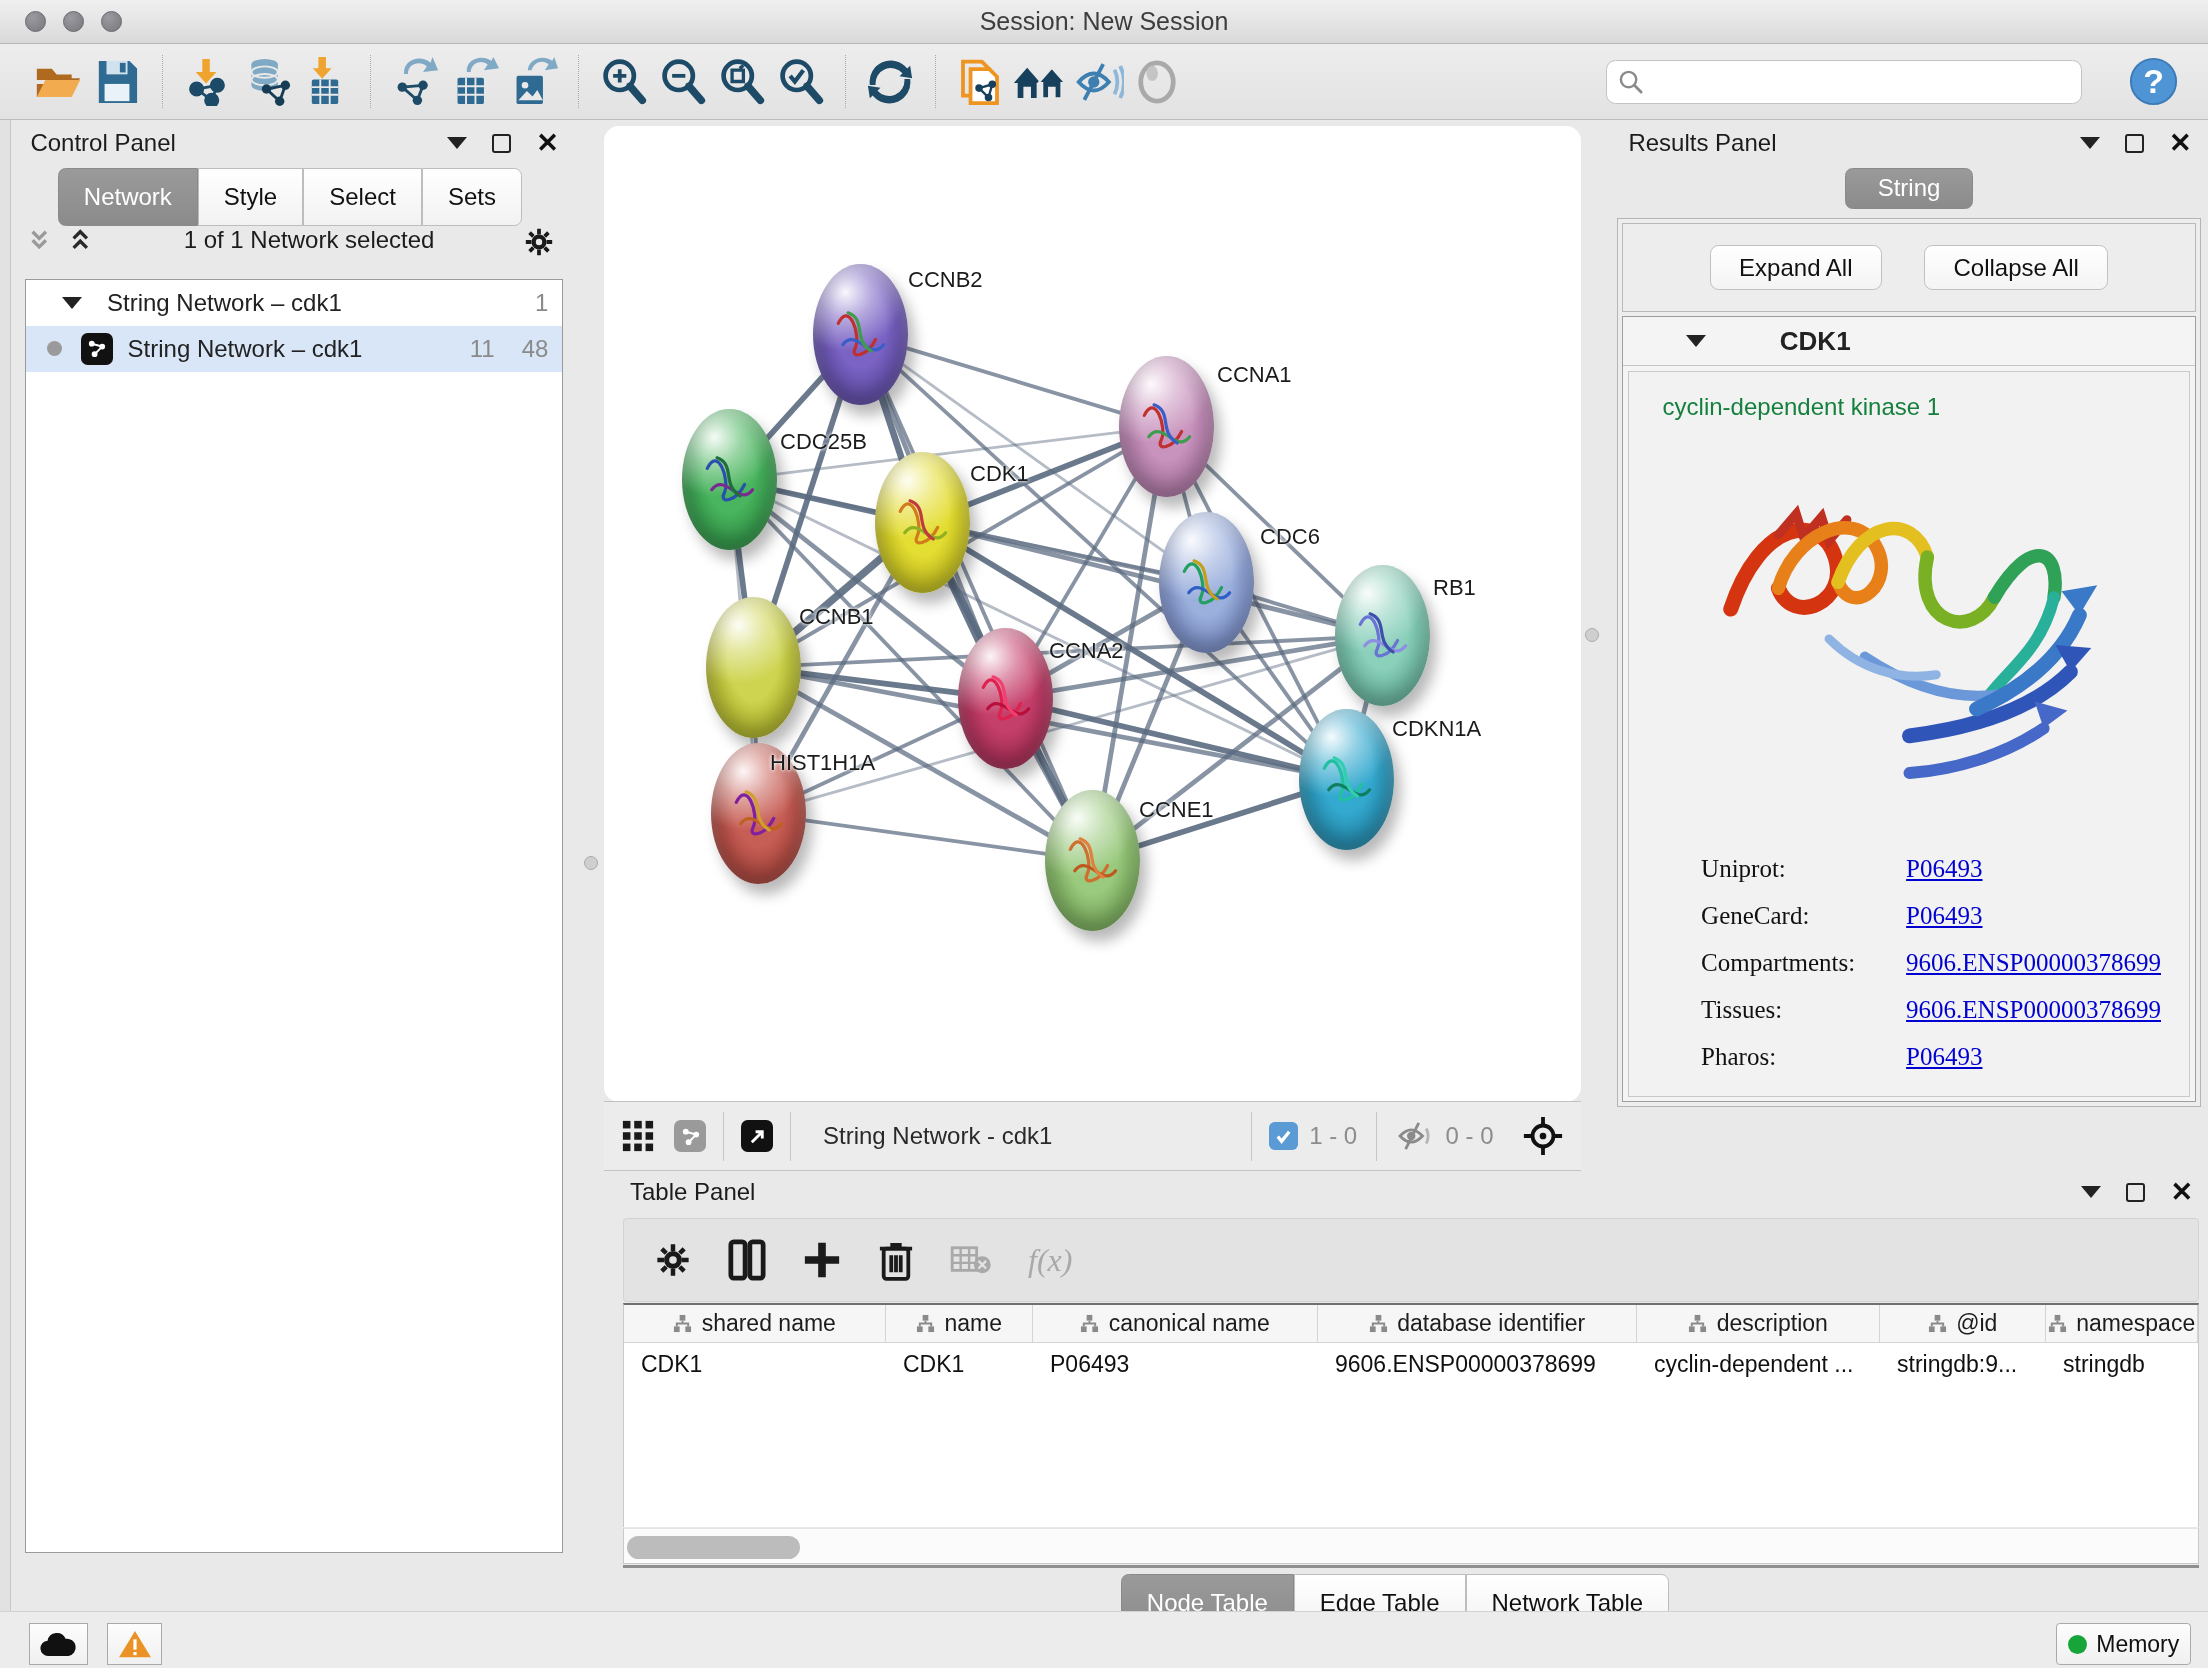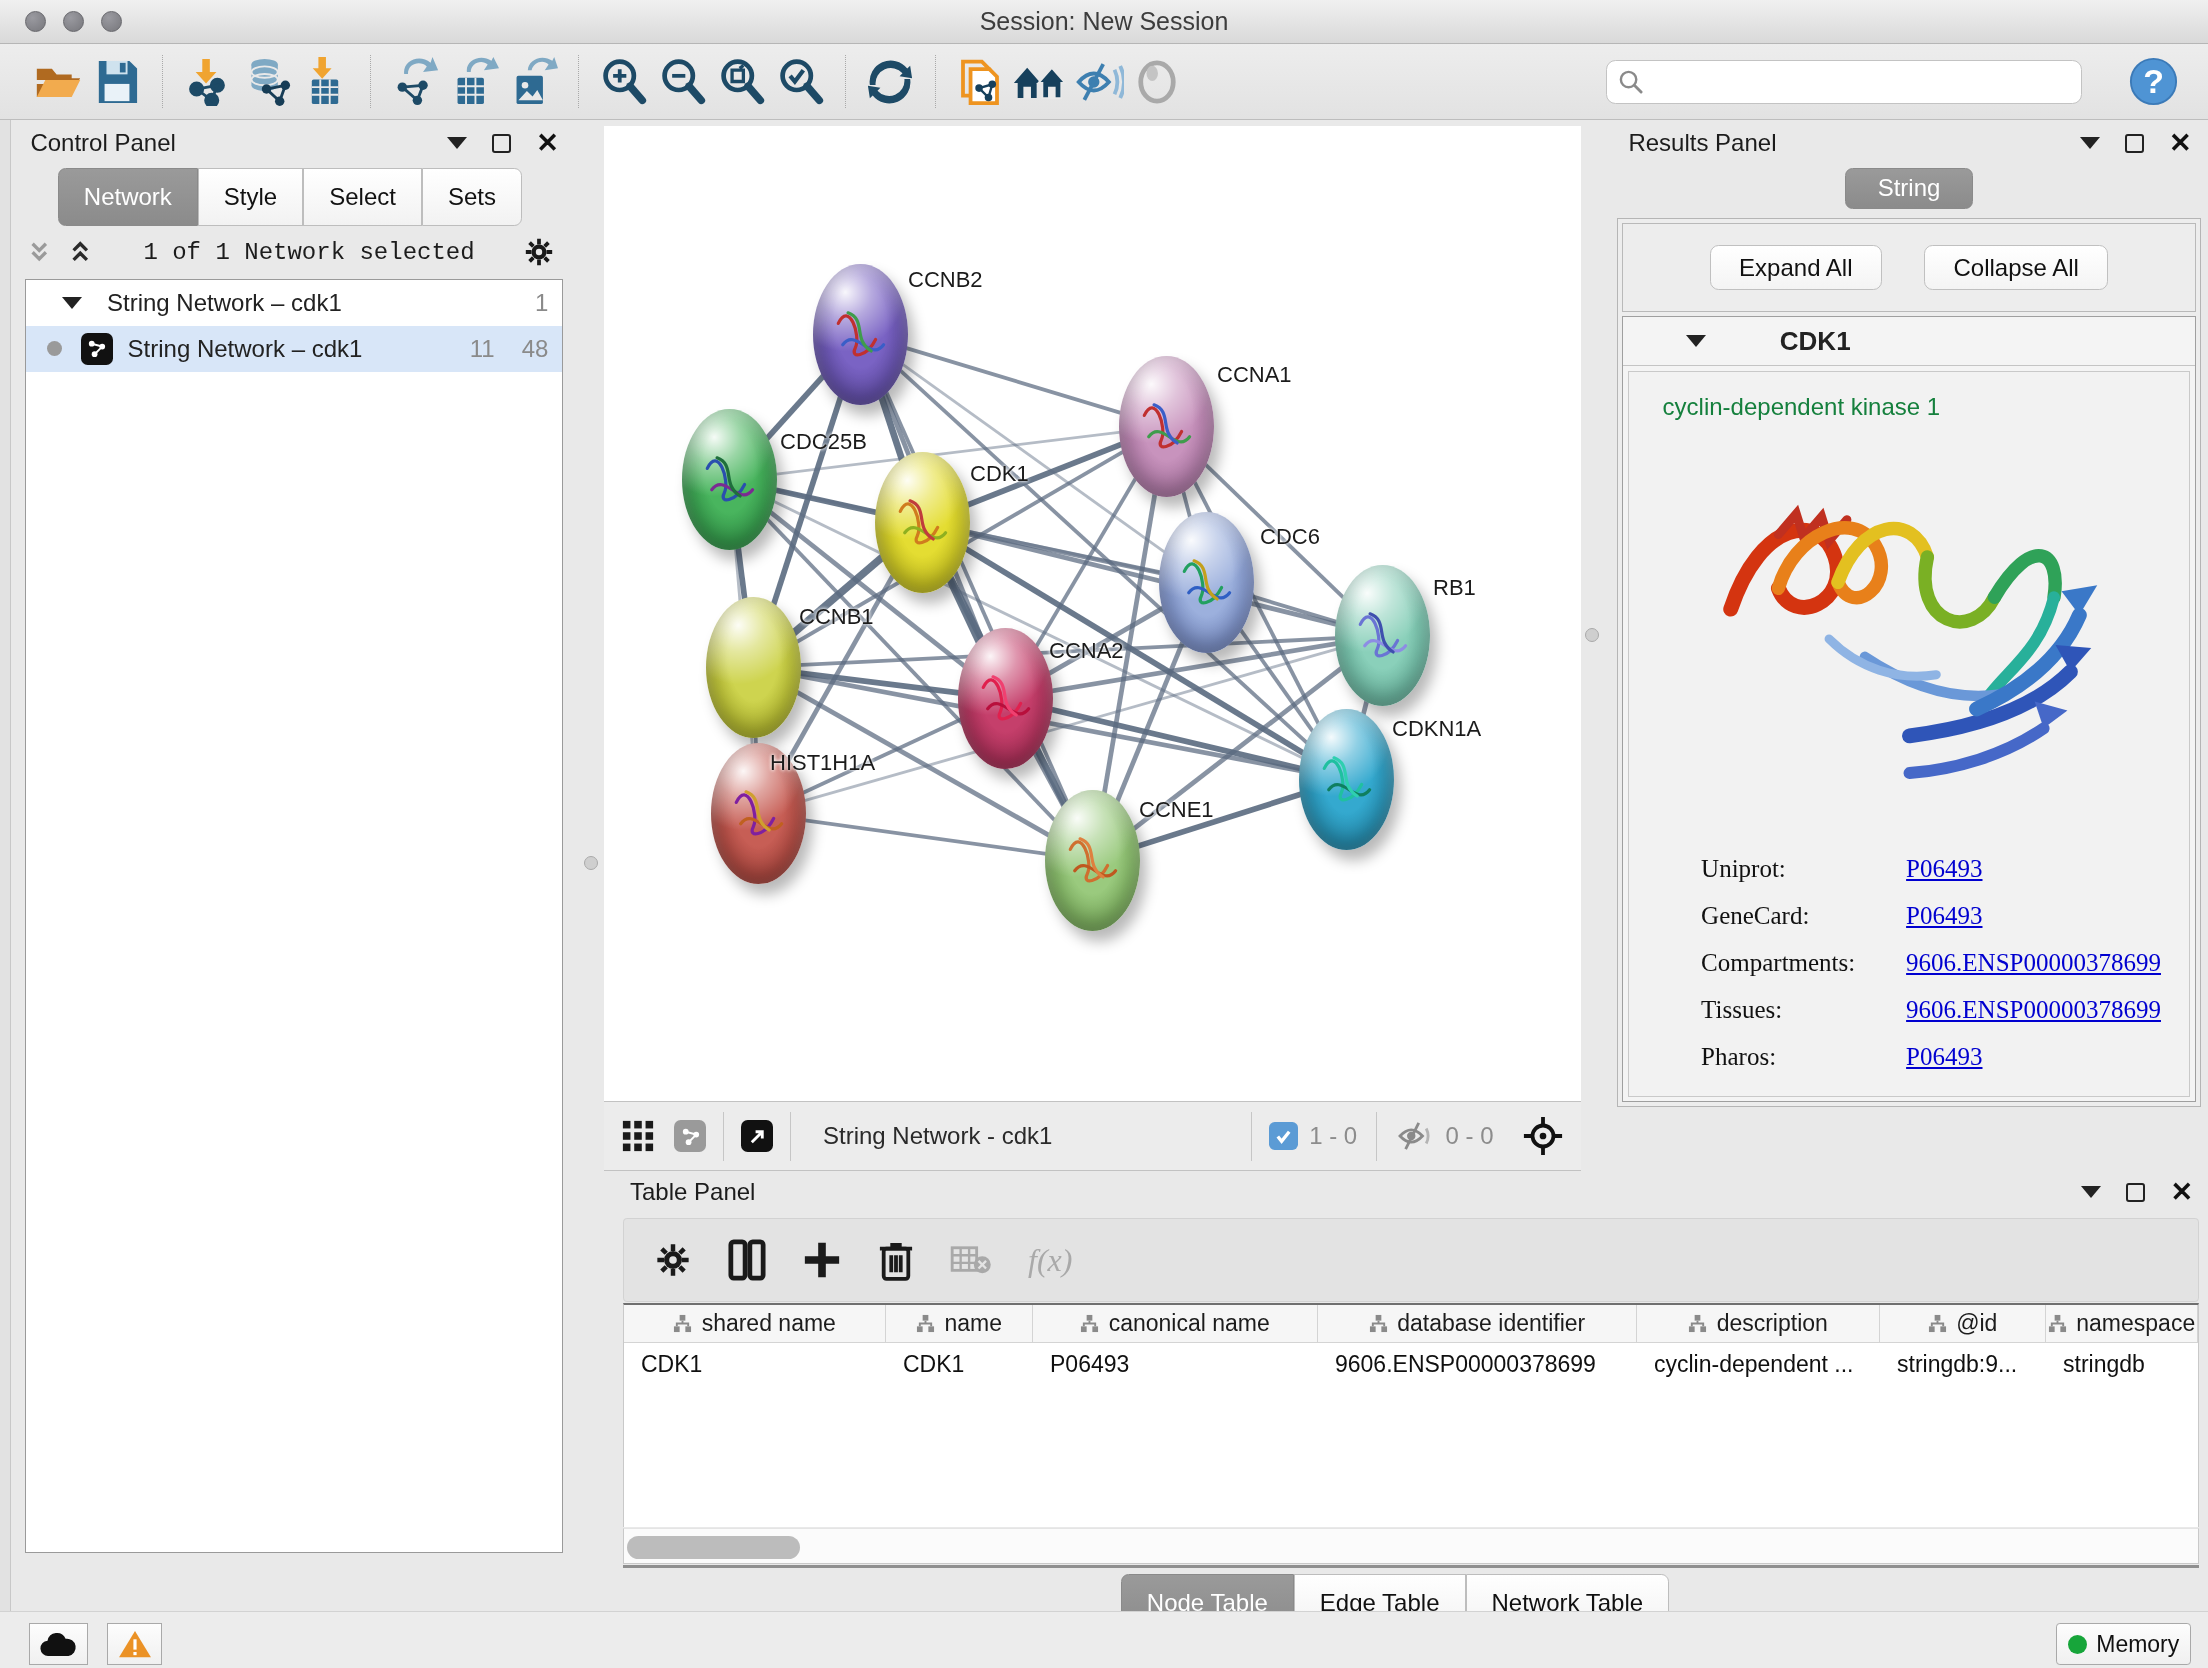--- a/index.html
+++ b/index.html
@@ -34,31 +34,31 @@
   .box-icon { width:19px; height:19px; border:2.9px solid #222; border-radius:2.9px; }
   .x-icon { font-size:27px; font-weight:bold; color:#111; line-height:19px; }
 
   .seg-tabs { display:flex; justify-content:center; margin-top:7.6px; }
   .seg { border:1px solid #bdbdbd; background:linear-gradient(#ffffff,#f2f2f2); font-size:24px;
     padding:14px 25px; color:#111; }
   .seg:first-child { border-radius:7.6px 0 0 7.6px; }
   .seg:last-child { border-radius:0 7.6px 7.6px 0; }
   .seg.sel { background:linear-gradient(#9a9a9a,#8b8b8b); color:#fff; border-color:#8a8a8a; }
 
-  .tree-head { display:flex; align-items:center; height:53px; padding:0 13.3px;font-family:Liberation Mono, monospace; }
+  .tree-head { display:flex; height:53px; padding:0 13.3px; }
   .tree-head .summary { flex:1; text-align:center; font-size:24px; color:#1c1c1c; }
   .tree-box { background:#fff; border:1.9px solid #9a9a9a; height:1274px; margin:0 5.7px 0 13.3px; overflow:hidden; }
   .tree-row { display:flex; align-items:center; height:46px; font-size:24px; padding:0 13.3px; }
   .tree-row .count { margin-left:auto; color:#8a8a8a; }
   .tree-row.selected { background:#d8e6f8; }
   .dot { width:15px; height:15px; border-radius:50%; background:#9a9a9a; margin:0 19px 0 7.6px; }
   .share-chip { width:32px; height:32px; background:#111; border-radius:6.7px; display:flex; align-items:center; justify-content:center; margin-right:15px; }
 
   
-  .network-canvas { position:absolute; left:604px; top:126px; width:977px; height:976px; background:#fff; overflow:hidden; }
+  .network-canvas { position:absolute; left:604px; top:126px; width:977px; height:976px; background:#fff; overflow:hidden;border-radius:15px; }
   .network-canvas svg.edges { position:absolute; left:0; top:0; }
   .node { position:absolute; width:95px; height:141px; border-radius:50%;
     box-shadow:6.7px 10.5px 13.3px rgba(0,0,0,.28), inset 0 -9.5px 21px rgba(0,0,0,.28), inset 0 5.7px 13.3px rgba(255,255,255,.35);
     display:flex; align-items:center; justify-content:center; }
   .node-label { position:absolute; font-size:22px; color:#1b1b1b; white-space:nowrap;
     text-shadow:0 0 3.8px #fff, 0 0 3.8px #fff; }
 
   .splitter-dot { position:absolute; width:14.3px; height:14.3px; border-radius:50%; background:#cfcfcf; border:1px solid #aaa; }
 
   

